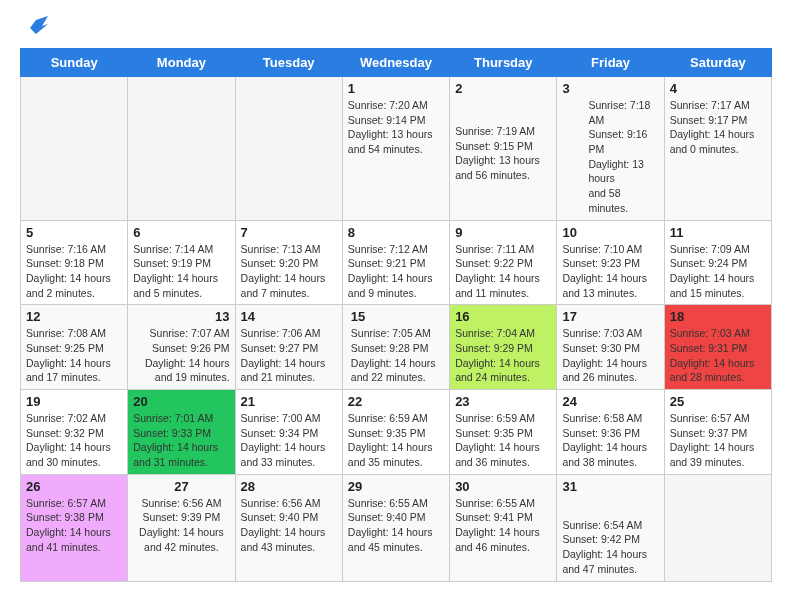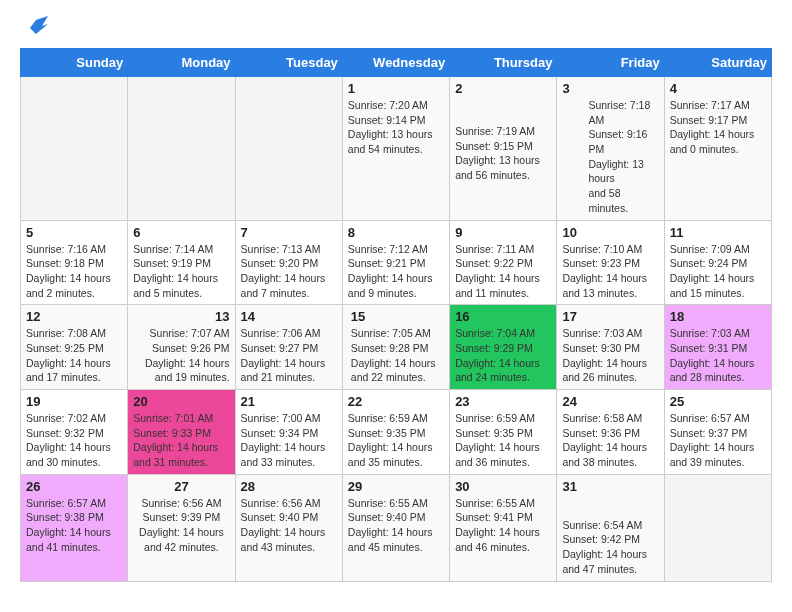--- a/index.html
+++ b/index.html
@@ -6,21 +6,21 @@
     body { font-family: Arial, sans-serif; background: #fff; width: 792px; min-height: 612px; }
     .container { padding: 16px 20px; }
     .header-top { display: flex; justify-content: space-between; align-items: flex-start; margin-bottom: 4px; }
     .logo { display: flex; align-items: center; }
     .logo-general { font-size: 18px; font-weight: bold; color: #1a1a2e; }
     .logo-blue { font-size: 18px; font-weight: bold; color: #2a7de1; }
     .title-block { text-align: right; }
     .month-title { font-size: 36px; font-weight: bold; color: #1a1a2e; }
     .location { font-size: 15px; color: #333; }
     .calendar { width: 100%; border-collapse: collapse; margin-top: 8px; }
-    .calendar th { background: #2a7de1; color: white; padding: 6px 4px; font-size: 13px; font-weight: bold; text-align: right; border: 1px solid #2a7de1; }
+    .calendar th { background: #2a7de1; color: white; padding: 6px 4px; font-size: 13px; font-weight: bold; text-align: center; border: 1px solid #2a7de1; }
     .calendar td { border: 1px solid #ccc; vertical-align: top; padding: 4px 5px; width: calc(100%/7); min-height: 80px; font-size: 11px; color: #222; background: #fff; }
     .calendar tr:nth-child(odd) td { background: #f9f9f9; }
     .calendar tr:nth-child(even) td { background: #fff; }
     .day-num { font-size: 13px; font-weight: bold; margin-bottom: 2px; }
     .day-info { font-size: 10.5px; line-height: 1.4; color: #333; }
     .empty-cell { background: #f5f5f5 !important; }
   </style>
 </head>
 <body>
 
@@ -162,51 +162,51 @@
 Daylight: 14 hours
 and 21 minutes.</div>
           </td>
           <td style="background: rgb(249, 249, 249); padding-left: 8px;">
             <div class="day-num">15</div>
             <div class="day-info" style="white-space: pre-line;">Sunrise: 7:05 AM
 Sunset: 9:28 PM
 Daylight: 14 hours
 and 22 minutes.</div>
           </td>
-          <td style="background: #22c55e;">
+          <td style="background: #bef264;">
             <div class="day-num">16</div>
             <div class="day-info" style="white-space: pre-line;">Sunrise: 7:04 AM
 Sunset: 9:29 PM
 Daylight: 14 hours
 and 24 minutes.</div>
           </td>
           <td style="background: rgb(249, 249, 249);">
             <div class="day-num">17</div>
             <div class="day-info" style="white-space: pre-line;">Sunrise: 7:03 AM
 Sunset: 9:30 PM
 Daylight: 14 hours
 and 26 minutes.</div>
           </td>
-          <td style="background: #f0abfc;">
+          <td style="background: #ef4444;">
             <div class="day-num">18</div>
             <div class="day-info" style="white-space: pre-line;">Sunrise: 7:03 AM
 Sunset: 9:31 PM
 Daylight: 14 hours
 and 28 minutes.</div>
           </td>
         </tr>
         <tr>
           <td style="background: rgb(255, 255, 255);">
             <div class="day-num">19</div>
             <div class="day-info" style="white-space: pre-line;">Sunrise: 7:02 AM
 Sunset: 9:32 PM
 Daylight: 14 hours
 and 30 minutes.</div>
           </td>
-          <td style="background: #ec4899;">
+          <td style="background: #22c55e;">
             <div class="day-num">20</div>
             <div class="day-info" style="white-space: pre-line;">Sunrise: 7:01 AM
 Sunset: 9:33 PM
 Daylight: 14 hours
 and 31 minutes.</div>
           </td>
           <td style="background: rgb(255, 255, 255); margin-top: 12px;">
             <div class="day-num">21</div>
             <div class="day-info" style="white-space: pre-line;">Sunrise: 7:00 AM
 Sunset: 9:34 PM

